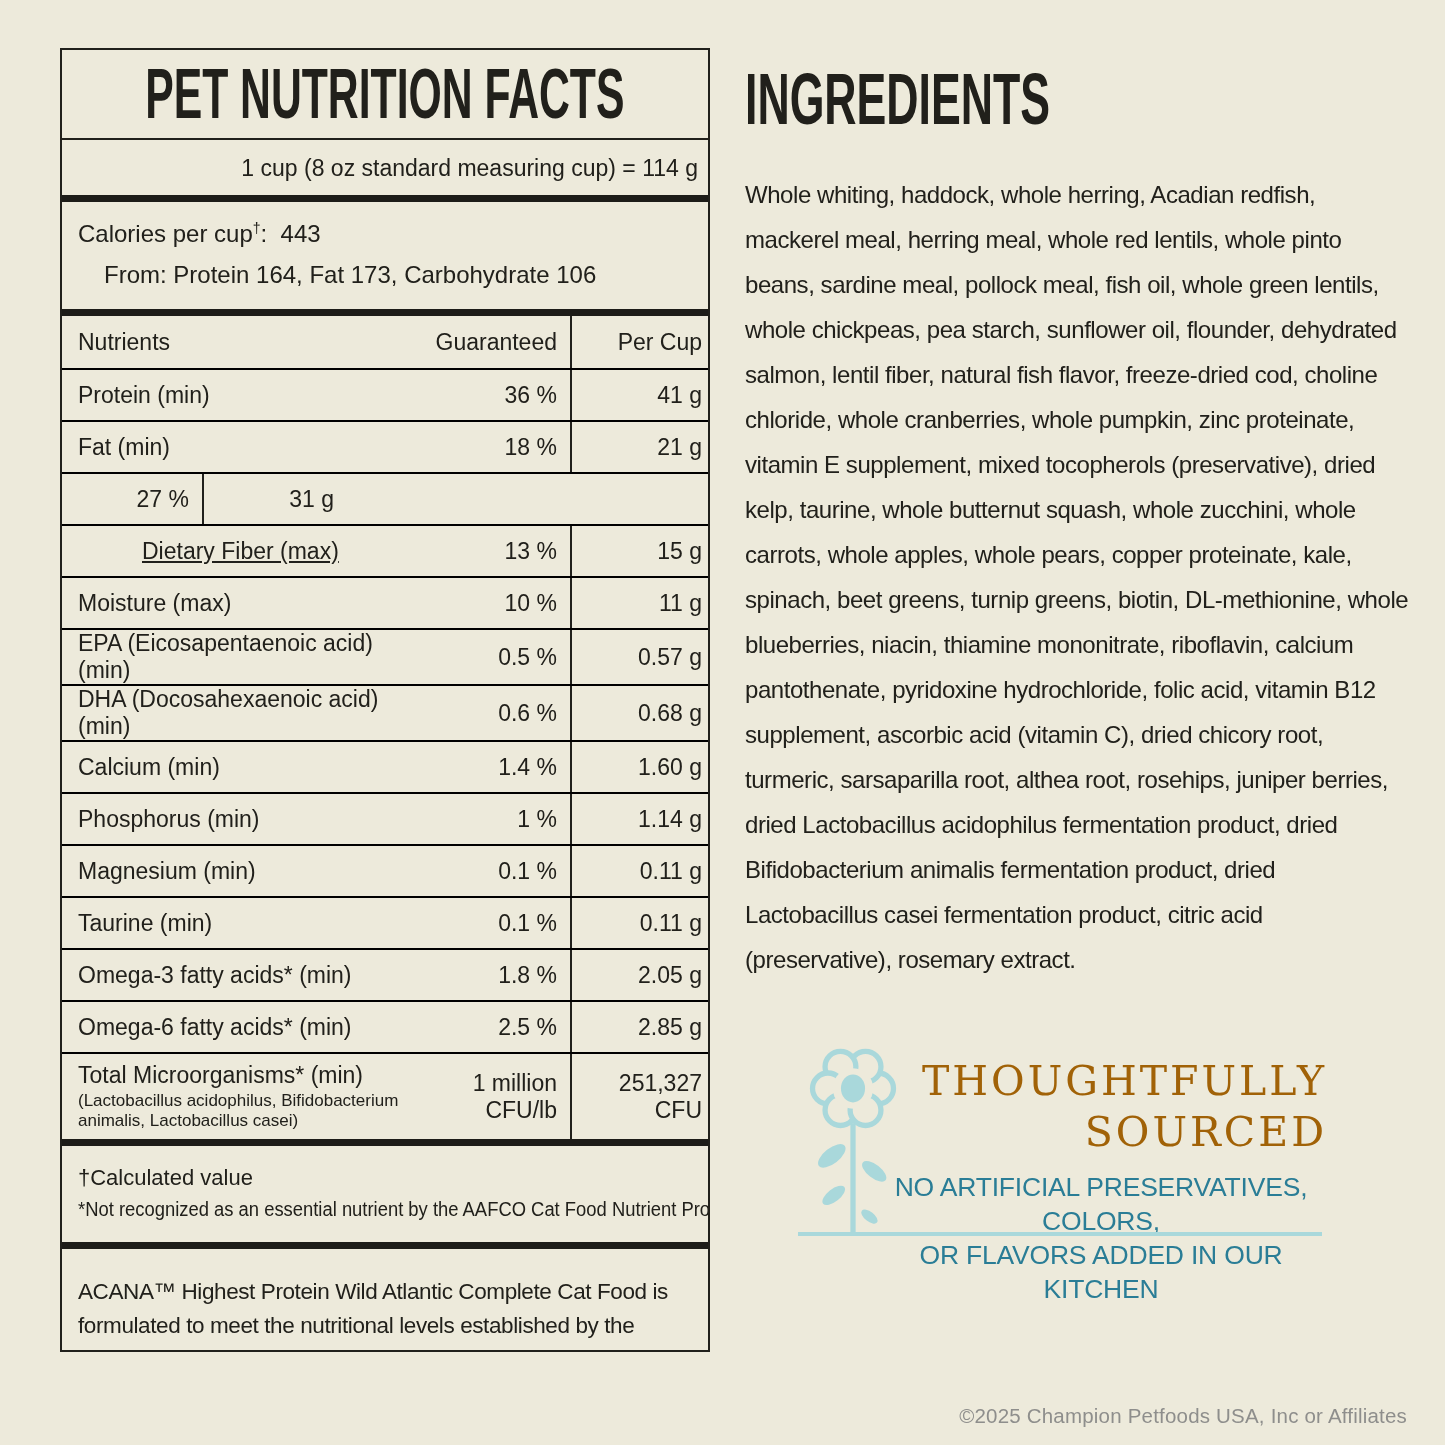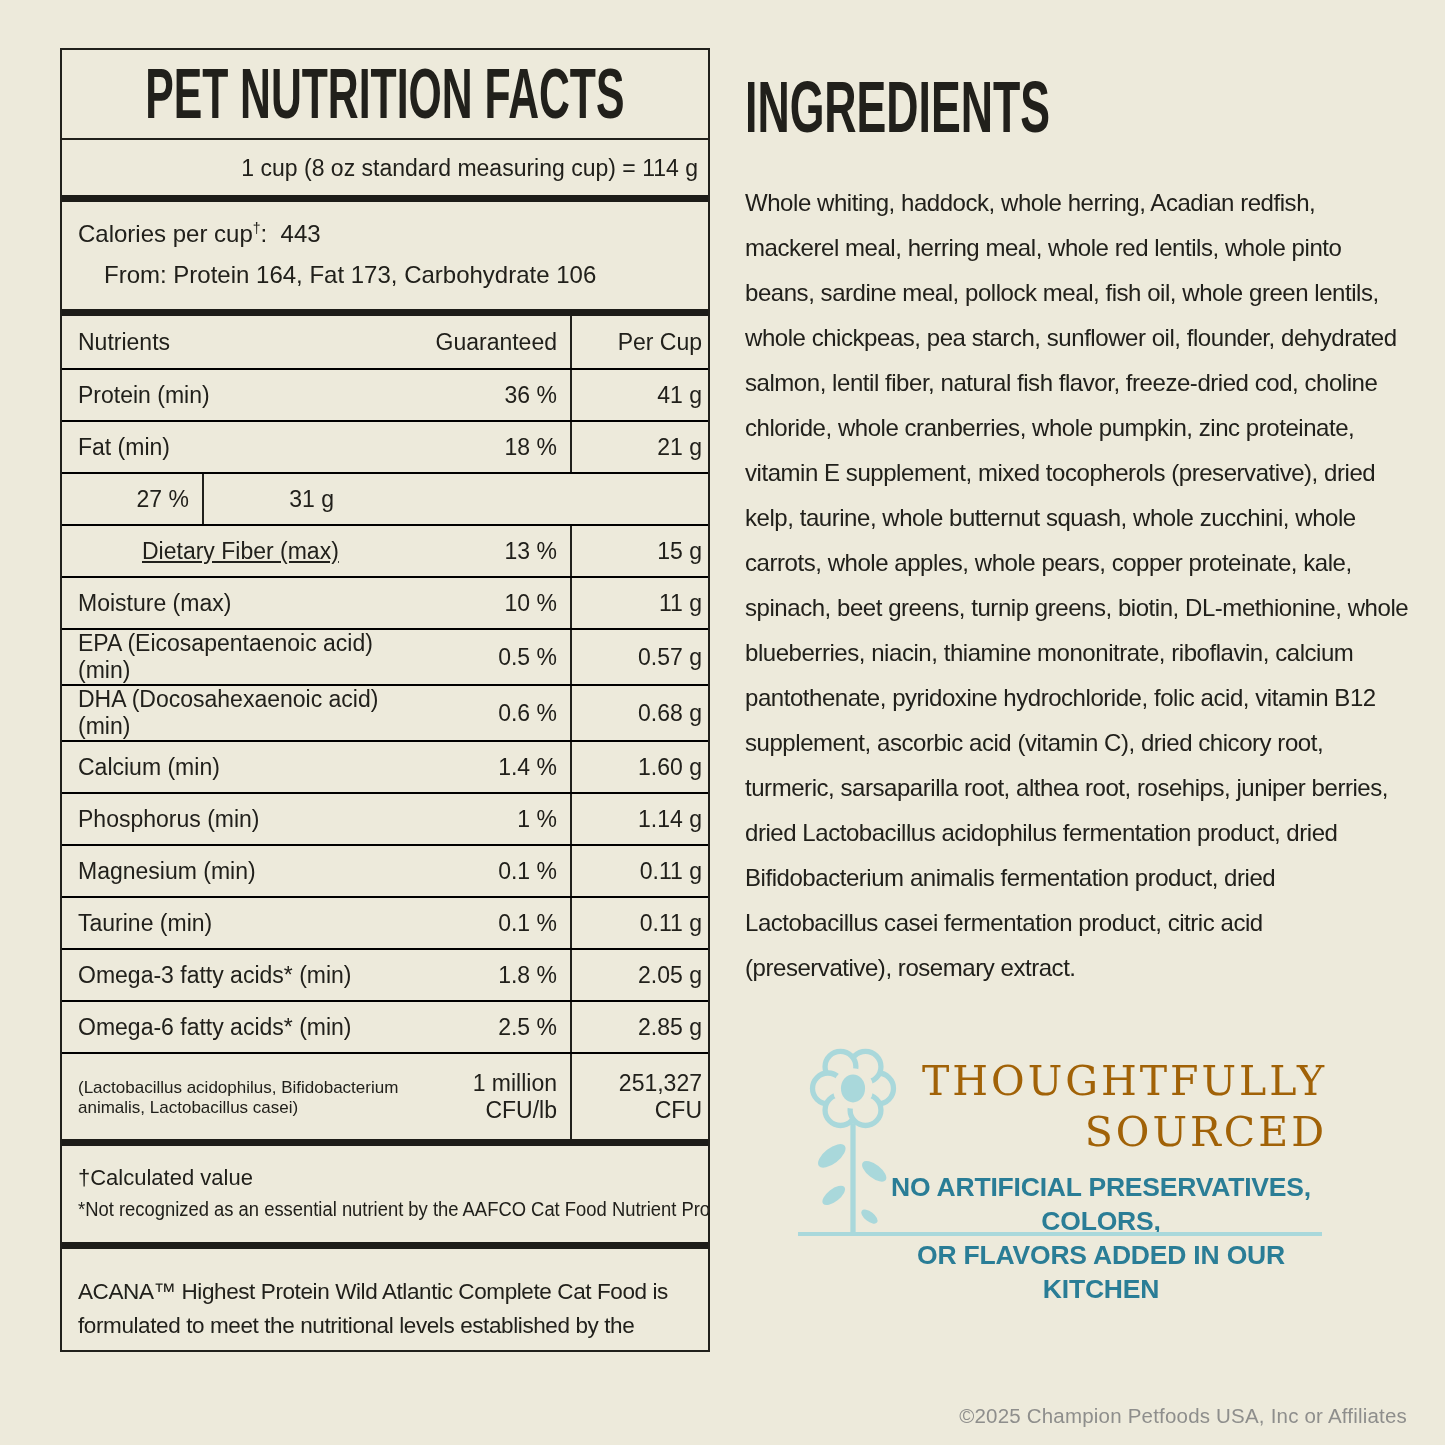--- a/index.html
+++ b/index.html
@@ -59,39 +59,39 @@
   [data-name="nutrients-rows"] .tr:last-child { border-bottom:7px solid #1d1c18; min-height:92px; }
 
   .fnotes { padding:16px 14px 18px 16px; border-bottom:7px solid #1d1c18; }
   .fn1 { font-size:22px; line-height:32px; }
   .fn2 { font-size:20px; white-space:nowrap; transform:scaleX(.92); transform-origin:0 50%; line-height:30px; }
   .statement {
     padding:26px 18px 0 16px; font-size:22.5px; line-height:34px; letter-spacing:-0.4px;
   }
 
   
-  .ingredients { position:absolute; left:745px; top:74px; width:668px; }
+  .ingredients { position:absolute; left:745px; top:66px; width:668px; }
   .ing-title {
     font-size:72px; font-weight:bold; line-height:66px; white-space:nowrap;
     transform:scaleX(.62); transform-origin:0 50%;
   }
   .ing-text {
     margin-top:40px; font-size:24px; line-height:45px; letter-spacing:-0.45px;
   }
 
   
   .flower { position:absolute; left:800px; top:1040px; }
   .stamp-text { position:absolute; left:875px; top:1056px; width:452px; text-align:center; }
   .st-title {
     font-family:"DejaVu Serif", serif; font-weight:normal;
     font-size:41px; line-height:51px; letter-spacing:3px; color:#a16207;text-align:right;
   }
   .st-sub {
     margin-top:12px; font-size:26.5px; line-height:34px;
-    color:#2a7d96; letter-spacing:-0.2px;font-weight:bold;
+    color:#2a7d96; letter-spacing:-0.2px;
   }
   .stamp-line { position:absolute; left:798px; top:1232px; width:524px; height:4px; background:#a9d8db; }
 
   .copyright {
     position:absolute; right:38px; top:1404px;
     font-size:20.5px; color:#8e8e8c; letter-spacing:0.2px;
   }
 </style>
 </head>
 <body>
@@ -210,20 +210,21 @@
         <div class="tr" data-name="nutrient-row">
     <div class="c-label" data-name="nutrient-label">
       <div class="row-main" data-name="nutrient-name">Omega-6 fatty acids* (min)</div>
 
     </div>
     <div class="c-g" data-name="guaranteed-value">2.5 %</div>
     <div class="c-p" data-name="per-cup-value">2.85 g</div>
   </div>
         <div class="tr" data-name="nutrient-row">
     <div class="c-label" data-name="nutrient-label">
+      <div class="row-main" data-name="nutrient-name">Total Microorganisms* (min)</div>
       <div class="row-sub" data-name="nutrient-sublabel">(Lactobacillus acidophilus, Bifidobacterium animalis, Lactobacillus casei)</div>
     </div>
     <div class="c-g" data-name="guaranteed-value">1 million
 CFU/lb</div>
     <div class="c-p" data-name="per-cup-value">251,327
 CFU</div>
   </div>
       </div>
   </div>
 

